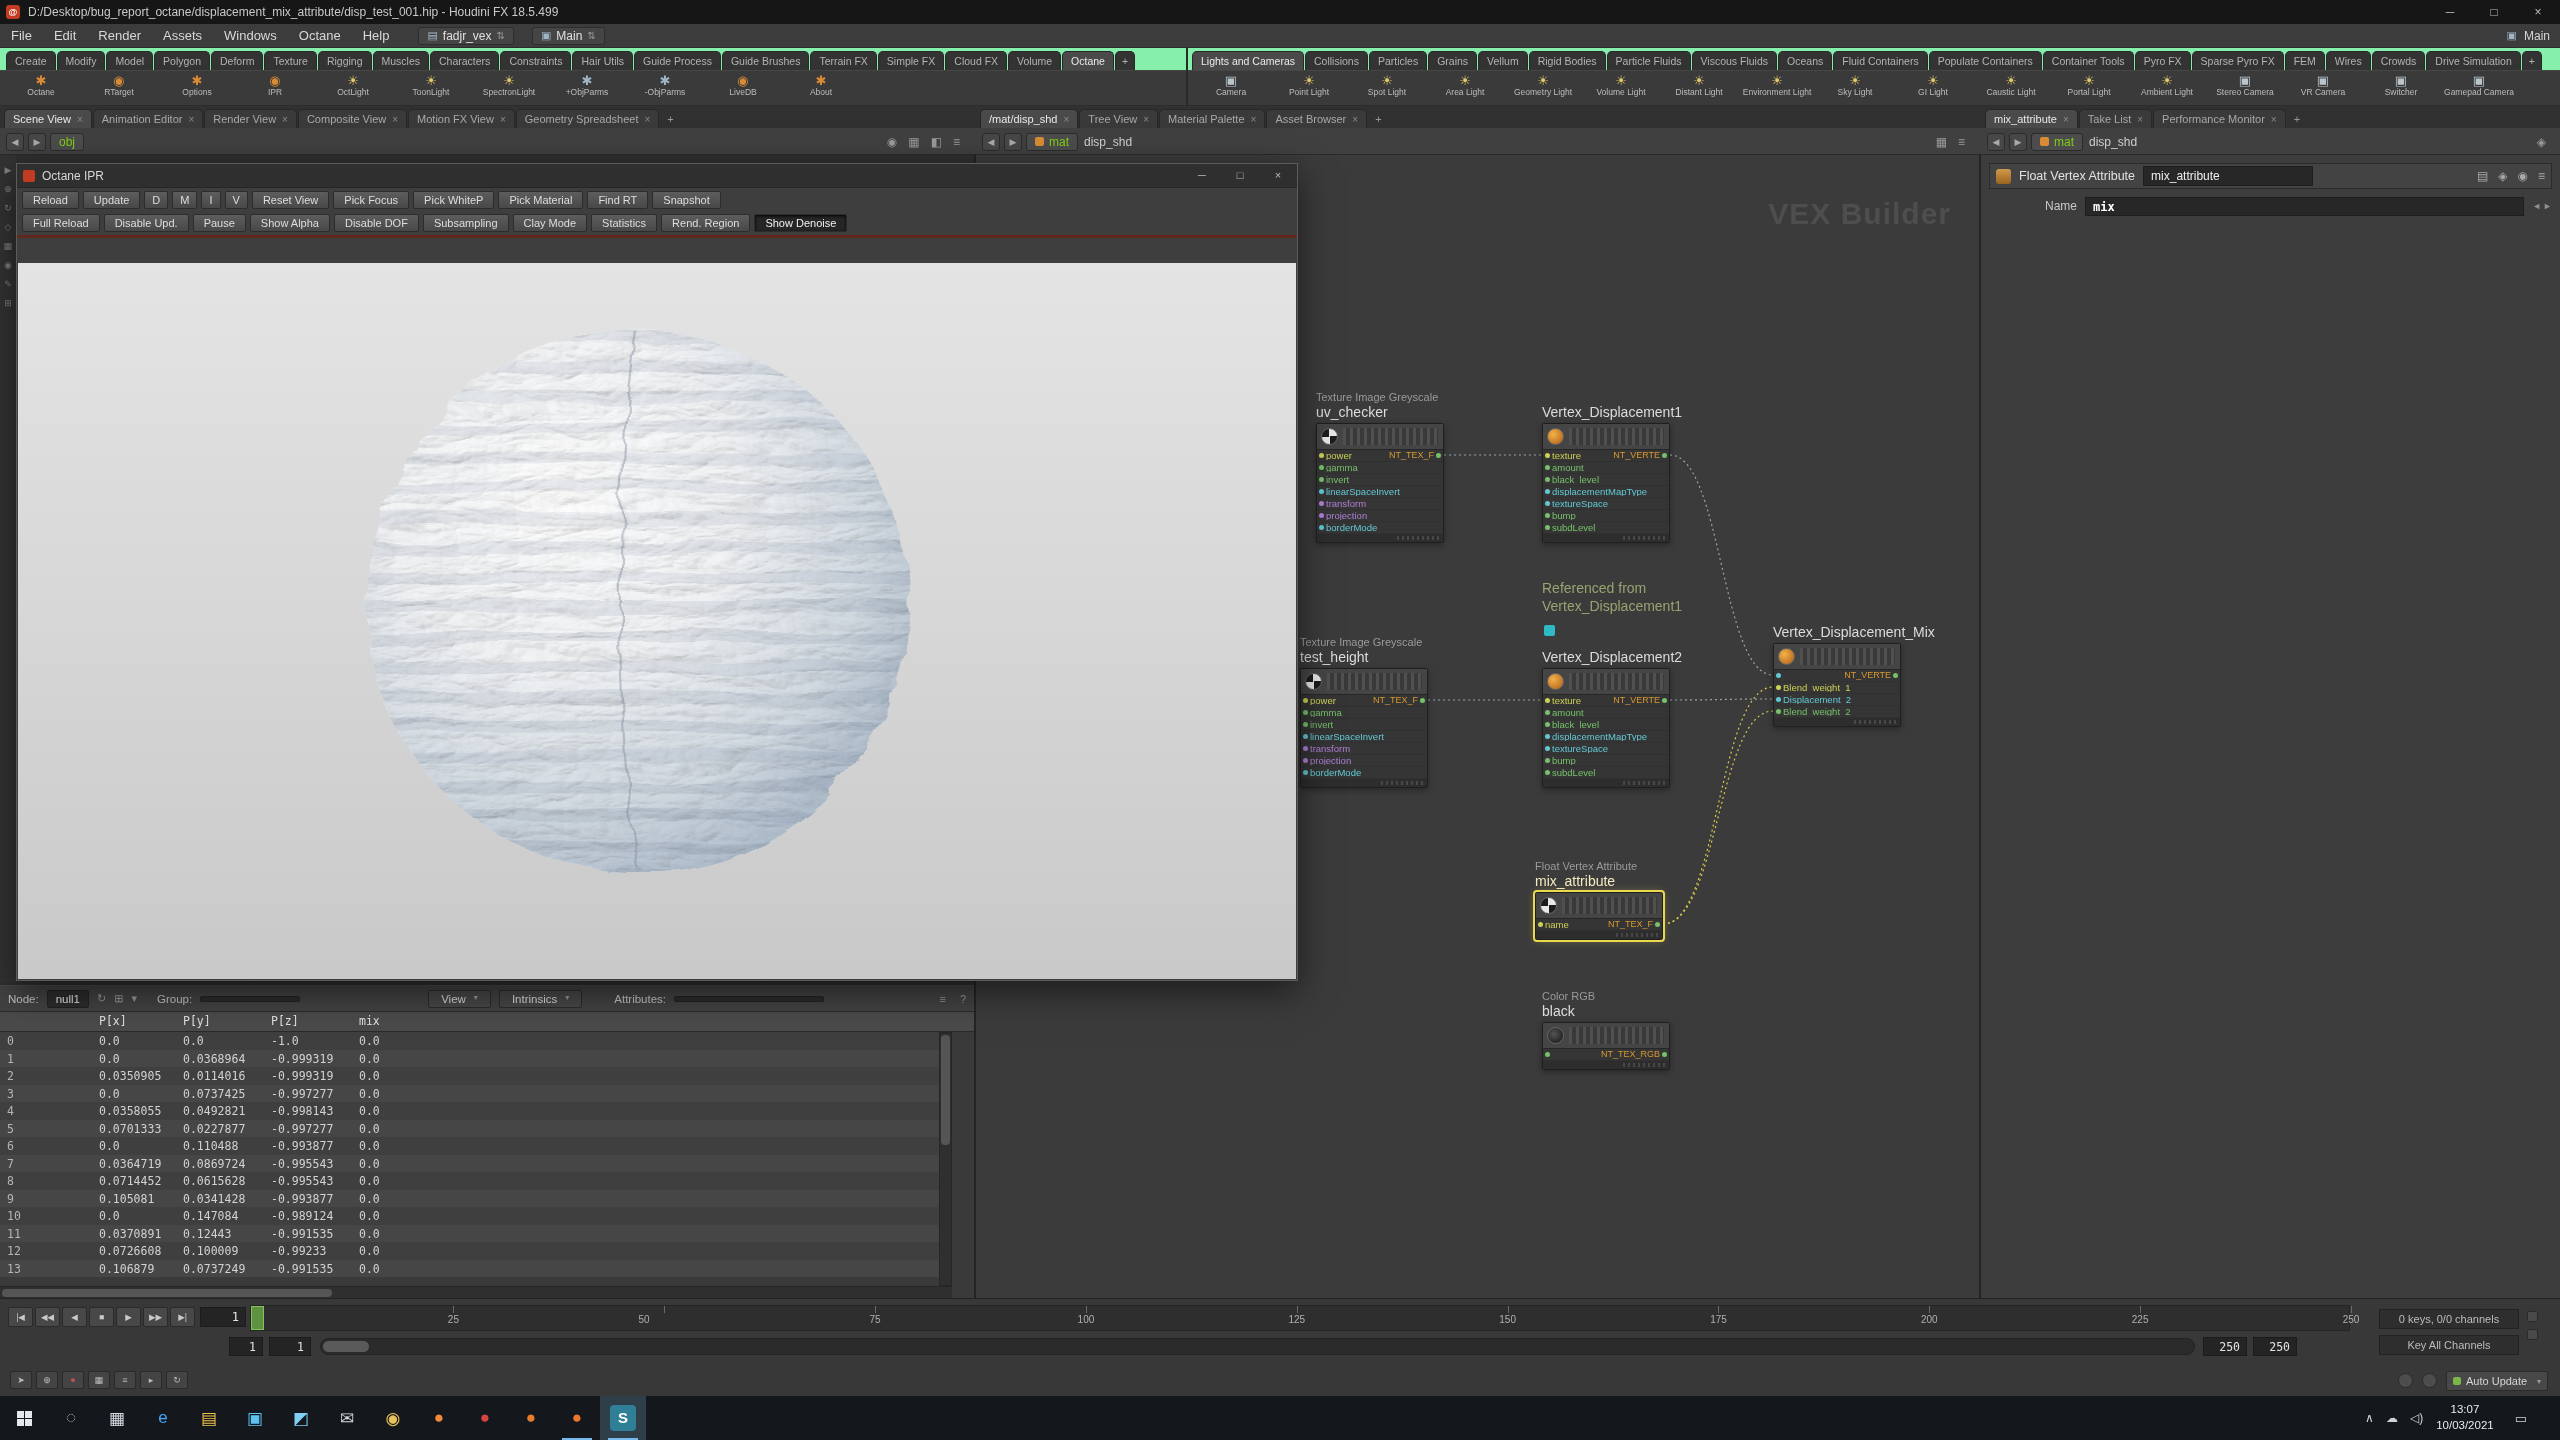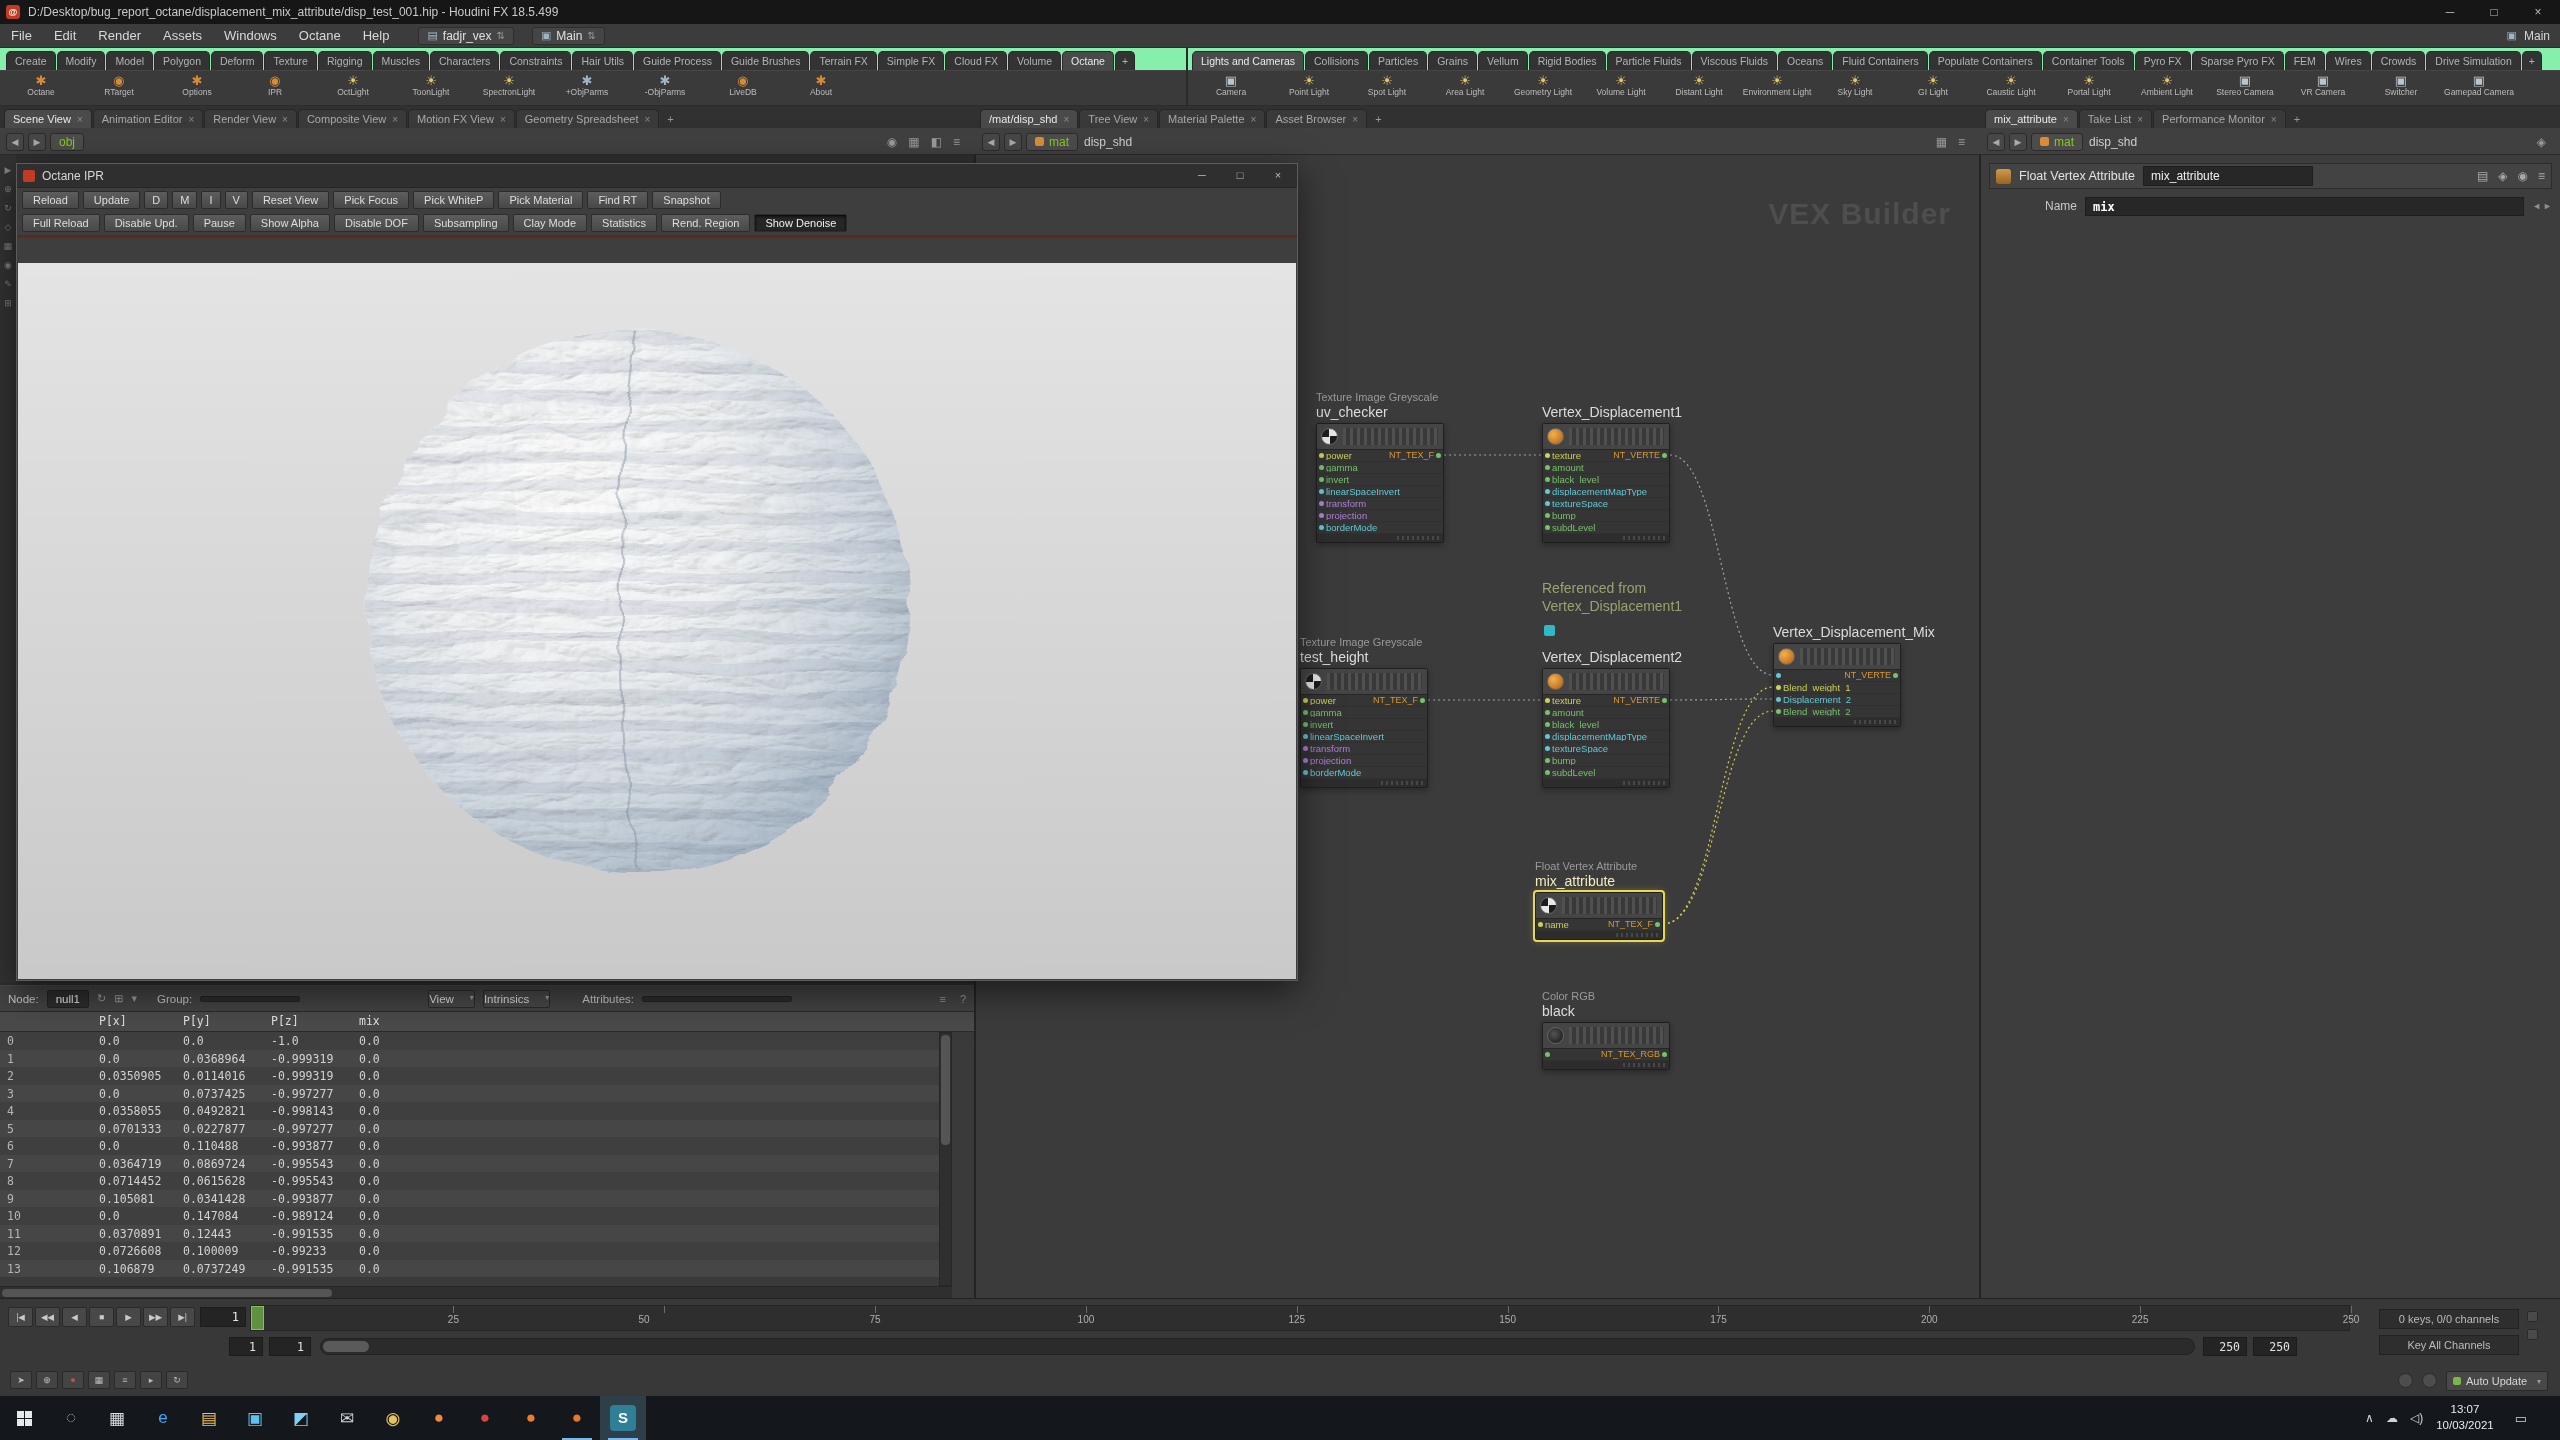--- a/index.html
+++ b/index.html
@@ -123,22 +123,22 @@
   #ipr-progress{height:3px;margin:1px 0;background:#60281c}
   #ipr-status{height:20px;background:#2c451d;color:#c9e492;font-family:"DejaVu Sans Mono",monospace;
     font-size:11px;line-height:20px;padding-left:8px;white-space:nowrap;overflow:hidden}
   #ipr-render{position:absolute;left:1px;top:99px;right:1px;bottom:1px;overflow:hidden;background:#d8d8d8}
   #render-svg{display:block;width:100%;height:100%}
   
   #sheet{position:absolute;left:0;top:985px;width:974px;height:313px;background:#3a3a3a;border-top:1px solid #4a4a4a;z-index:3}
   #sheet-head{height:26px;background:#424242;border-bottom:1px solid #2a2a2a;display:flex;align-items:center;
     font-size:11.5px;color:#c4c4c4;padding:0 8px;gap:8px}
   .sh-box{background:#2c2c2c;border:1px solid #222;border-radius:2px;padding:2px 8px;color:#e6e6e6;font-size:11.5px}
-  .sh-drop{background:#474747;border:1px solid #2b2b2b;border-radius:2px;padding:2px 0;color:#ddd;
-    display:flex;gap:16px;align-items:flex-start;font-size:11.5px}
+  .sh-drop{background:#474747;border:1px solid #2b2b2b;border-radius:2px;padding:2px 12px;color:#ddd;
+    display:flex;gap:8px;align-items:flex-start;font-size:11.5px}
   .sh-caret{font-size:8px;color:#999}
   .sh-ic{color:#999;font-size:11px}
   #sheet-cols{height:20px;background:#4a4a4a;border-bottom:1px solid #2a2a2a;display:flex;
     font-size:11.5px;color:#e0e0e0;font-family:"DejaVu Sans Mono",monospace}
   .sscol,.sscell{padding:2px 0 0 7px;overflow:hidden;white-space:nowrap}
   .c0{width:92px}.c1{width:84px}.c2{width:88px}.c3{width:88px}.c4{width:58px}
   #sheet-rows{position:absolute;left:0;top:46px;width:939px}
   .ssrow{display:flex;height:17.5px;font-family:"DejaVu Sans Mono",monospace;font-size:11.5px;color:#d2d2d2}
   .ssrow:nth-child(odd){background:#3f3f3f}.ssrow:nth-child(even){background:#464646}
   .sscell.c0{color:#b5b5b5}

